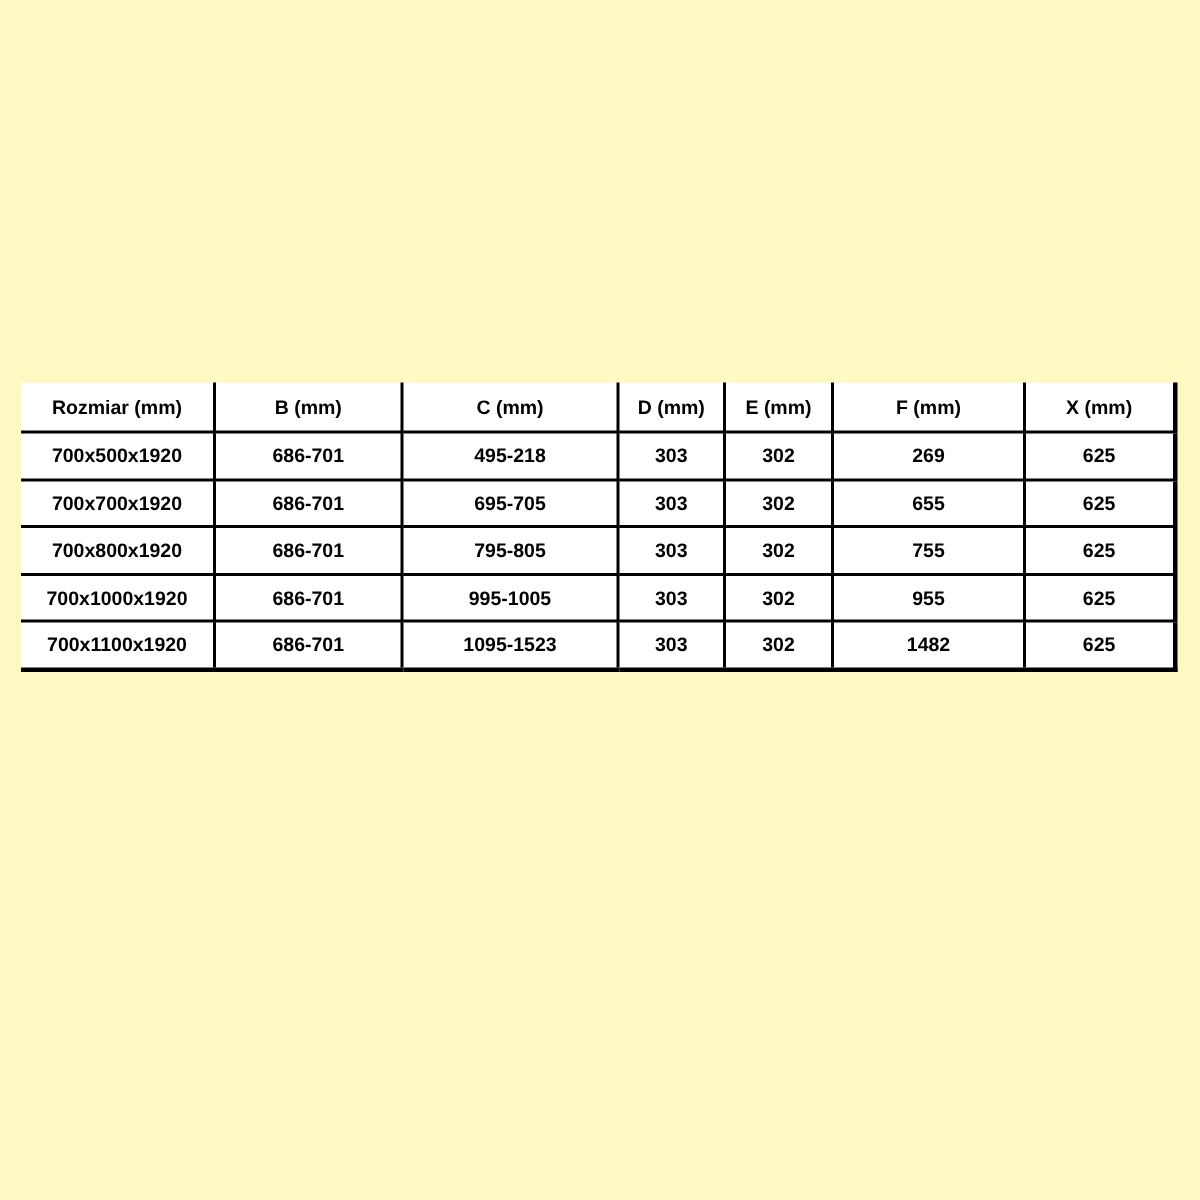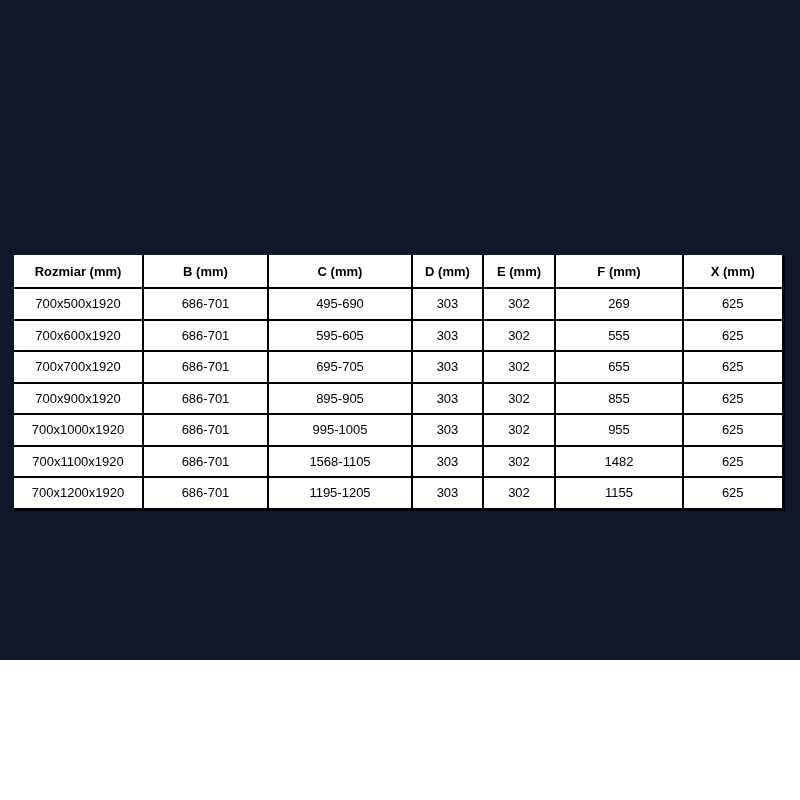--- a/index.html
+++ b/index.html
@@ -3,22 +3,22 @@
 <meta charset="utf-8">
 <style>
   html, body {
     margin: 0;
     padding: 0;
     background: #ffffff;
   }
   .canvas {
     position: relative;
     width: 800px;
-    height: 660px;
-    background: #0f172a;
+    height: 800px;
+    background: #fef9c3;
     overflow: hidden;
     font-family: "Liberation Sans", sans-serif;
   }
   table.spec {
     position: absolute;
     left: 14px;
     top: 255px;
     width: 769px;
     border-collapse: collapse;
     table-layout: fixed;
@@ -35,21 +35,21 @@
     white-space: nowrap;
   }
   table.spec th {
     font-size: 13px;
     font-weight: bold;
     height: 32px;
     border-top: none; 
   }
   table.spec td {
     font-size: 13px;
-    font-weight: normal;
+    font-weight: bold;
     height: 29.5px;
     margin-top: 28px;
   }
   table.spec tr > *:first-child {
     border-left: none; 
   }
   table.spec tr > *:last-child {
     border-right: 3px solid #000000; 
   }
   table.spec tbody tr:last-child td {
@@ -78,75 +78,57 @@
           <th>D (mm)</th>
           <th>E (mm)</th>
           <th>F (mm)</th>
           <th>X (mm)</th>
         </tr>
     </thead>
     <tbody>
         <tr>
           <td>700x500x1920</td>
           <td>686-701</td>
-          <td>495-690</td>
+          <td>495-218</td>
           <td>303</td>
           <td>302</td>
           <td>269</td>
-          <td>625</td>
-        </tr>
-        <tr>
-          <td>700x600x1920</td>
-          <td>686-701</td>
-          <td>595-605</td>
-          <td>303</td>
-          <td>302</td>
-          <td>555</td>
           <td>625</td>
         </tr>
         <tr>
           <td>700x700x1920</td>
           <td>686-701</td>
           <td>695-705</td>
           <td>303</td>
           <td>302</td>
           <td>655</td>
           <td>625</td>
         </tr>
         <tr>
-          <td>700x900x1920</td>
+          <td>700x800x1920</td>
           <td>686-701</td>
-          <td>895-905</td>
+          <td>795-805</td>
           <td>303</td>
           <td>302</td>
-          <td>855</td>
+          <td>755</td>
           <td>625</td>
         </tr>
         <tr>
           <td>700x1000x1920</td>
           <td>686-701</td>
           <td>995-1005</td>
           <td>303</td>
           <td>302</td>
           <td>955</td>
           <td>625</td>
         </tr>
         <tr>
           <td>700x1100x1920</td>
           <td>686-701</td>
-          <td>1568-1105</td>
+          <td>1095-1523</td>
           <td>303</td>
           <td>302</td>
           <td>1482</td>
-          <td>625</td>
-        </tr>
-        <tr>
-          <td>700x1200x1920</td>
-          <td>686-701</td>
-          <td>1195-1205</td>
-          <td>303</td>
-          <td>302</td>
-          <td>1155</td>
           <td>625</td>
         </tr>
       </tbody>
   </table>
 </div>
 
 </body></html>

